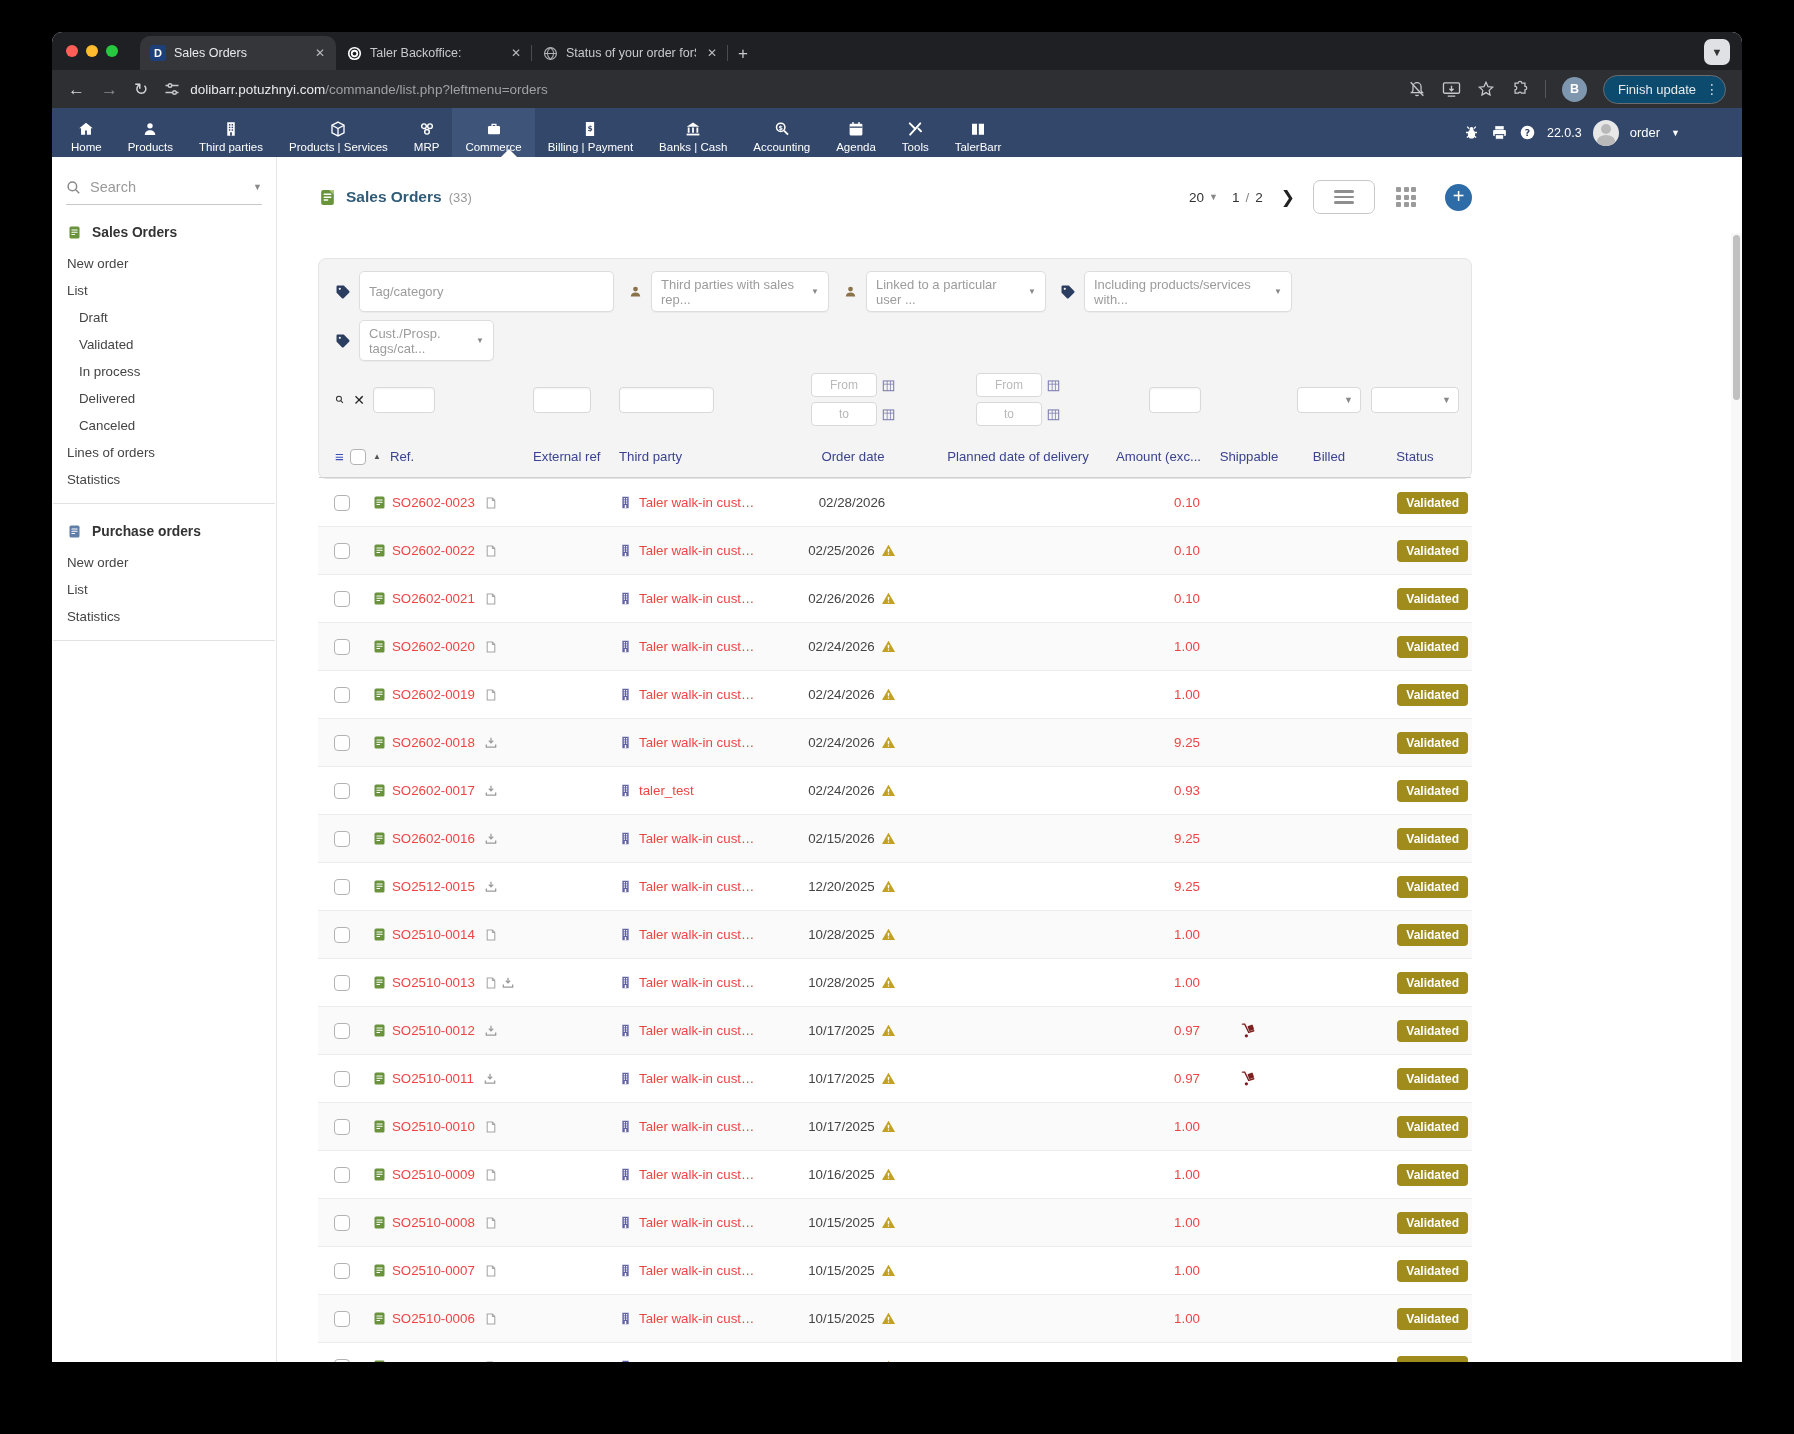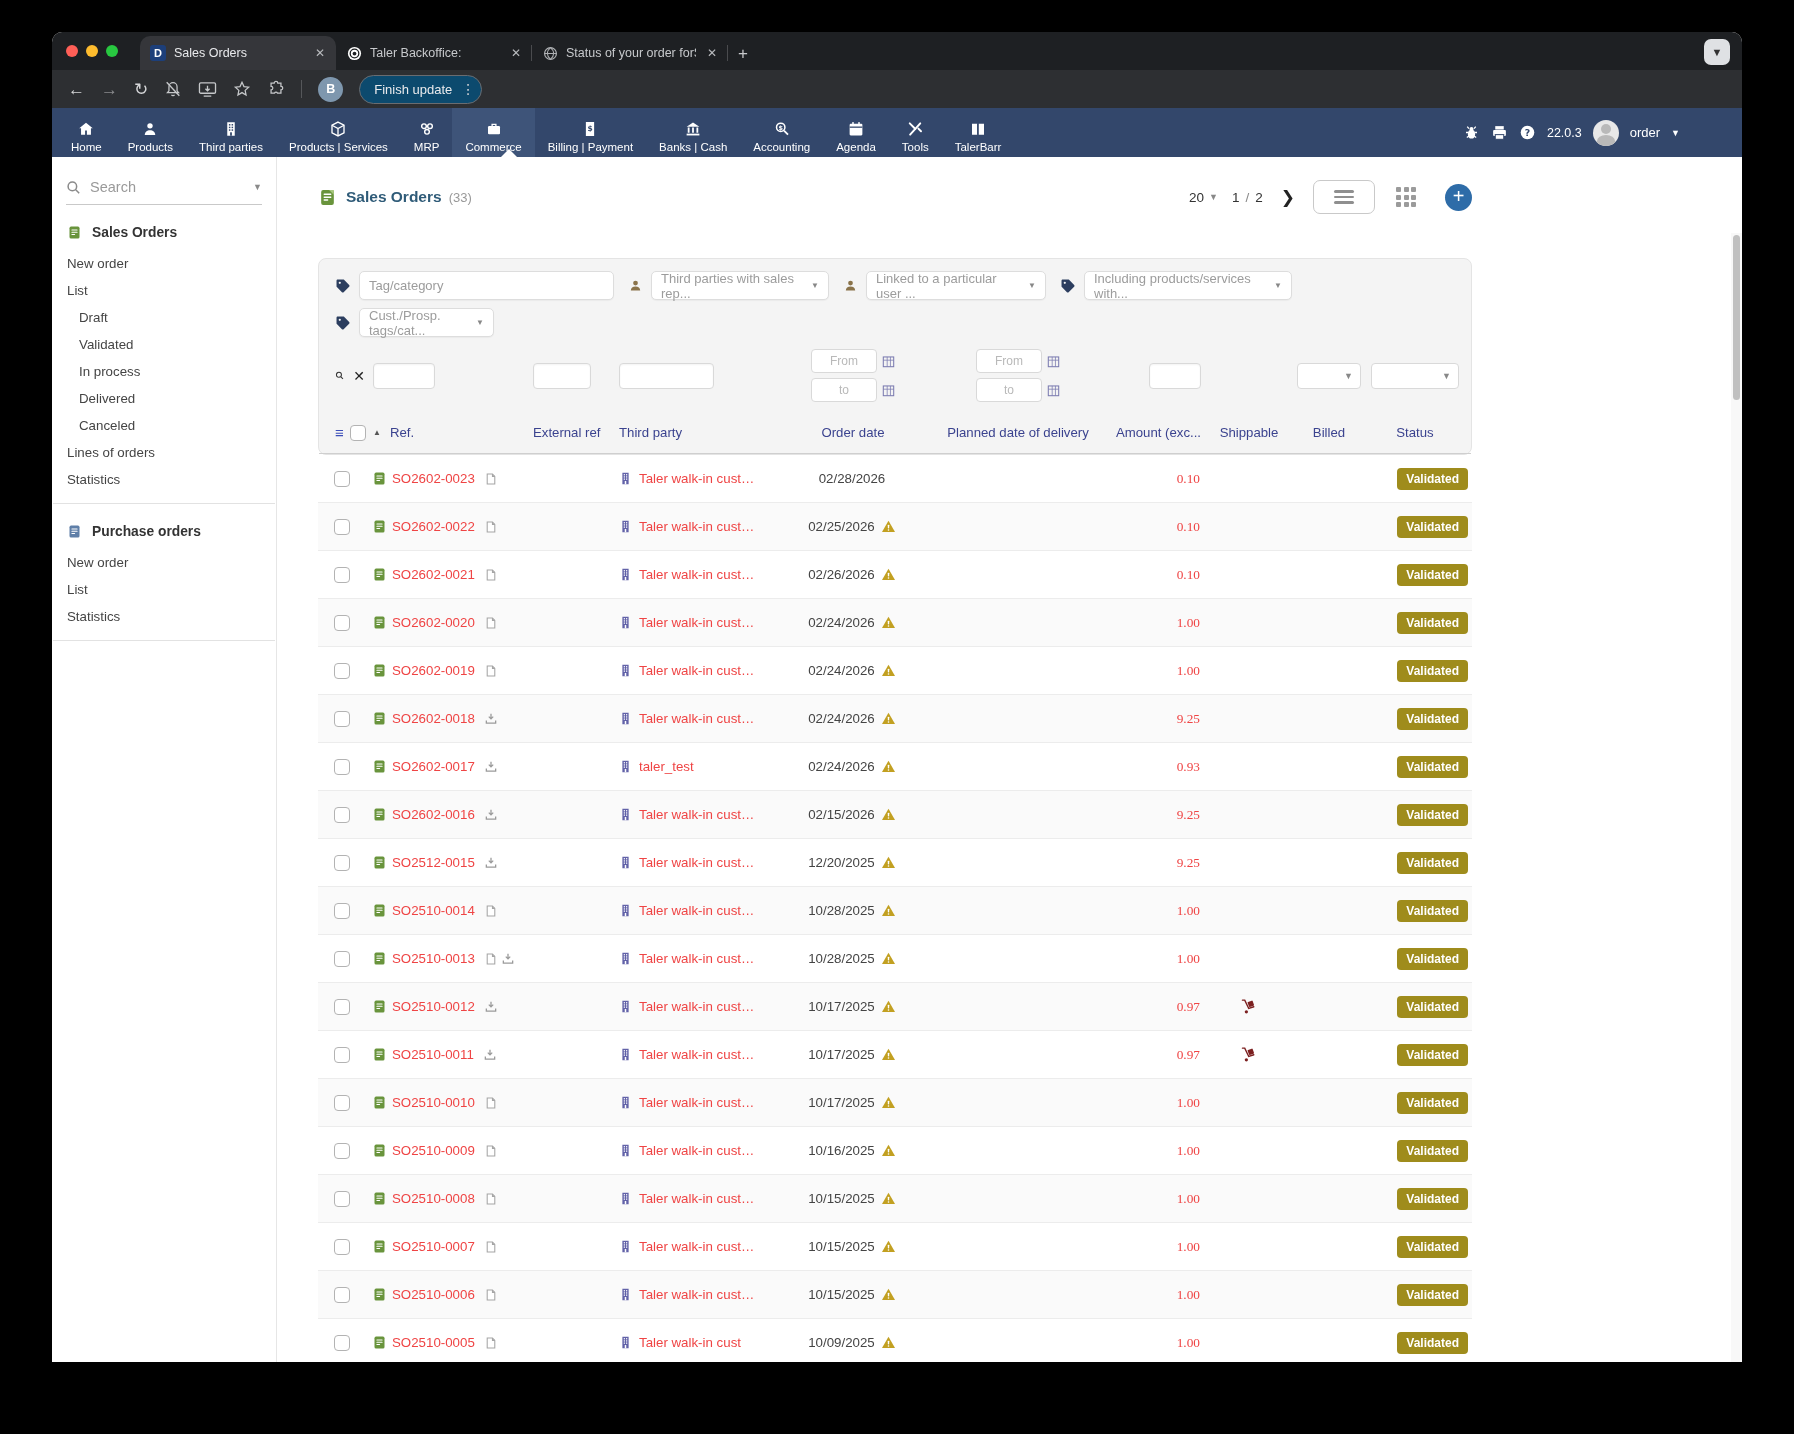--- a/index.html
+++ b/index.html
@@ -94,21 +94,21 @@
   .grid9 { display:grid; grid-template-columns:repeat(3,5px); gap:2.5px; }
   .grid9 div { width:5px; height:5px; background:#9b9b9b; border-radius:1px; }
   .plusbtn { width:27px; height:27px; border-radius:50%; background:#2e6ca8; color:#fff; font-size:20px; line-height:25px;
              text-align:center; margin-left:8px; }
 
   
   .grey-block { margin-top:41px; background:#f4f4f4; border:1px solid #e4e4e4; border-radius:8px; }
   .frow { display:flex; align-items:center; gap:14px; padding:8px 0 0 16px; }
   .frow:first-child { padding-top:12px; }
   .fitem { display:flex; align-items:center; gap:8px; }
-  .finput, .fselect { height:29px; background:#fff; border:1px solid #ddd; border-radius:5px; font-size:13px; color:#9c9c9c;
+  .finput, .fselect { height:41px; background:#fff; border:1px solid #ddd; border-radius:5px; font-size:13px; color:#9c9c9c;
                       display:flex; align-items:center; padding:0 9px; box-shadow:0 1px 1px rgba(0,0,0,.04); }
   input.finput { outline:none; }
   input.finput::placeholder { color:#9c9c9c; }
   .fselect { justify-content:space-between; gap:10px; }
   .fselect .caret-g { font-size:8px; }
 
   .srow, .hrow, .trow { display:flex; align-items:center; }
   .srow { padding:12px 0 10px 0; }
   .hrow { height:42px; border-bottom:1px solid #cfcfcf; font-size:13.2px; color:#3b438f; }
   .c { flex:0 0 auto; display:flex; align-items:center; }
@@ -133,21 +133,21 @@
           justify-content:flex-end; padding:0 7px; }
 
   .sort { font-size:8px; color:#555; margin-right:4px; }
   .listico { color:#3b4db8; font-size:15px; font-weight:bold; letter-spacing:-1px; }
   .cb { width:16px; height:16px; border:1.6px solid #b3b3b3; border-radius:4px; background:#fff; flex:0 0 16px; }
 
   
   .trow { height:48px; border-bottom:1px solid #ececec; font-size:13.3px; color:#444; background:#fff; }
   .trow.alt { background:#fafafa; }
   a.dlink { color:#ef4444; text-decoration:none; white-space:nowrap; }
-  .amount { color:#266d6d;font-family:Liberation Serif, serif; }
+  .amount { color:#266d6d; }
   .badge { background:#9f8c1c; color:#fff; font-size:12px; font-weight:bold; border-radius:4px; padding:4px 9px; margin-left:auto; }
   .rowicons { display:inline-flex; gap:3px; margin-left:4px; }
   .rowicons svg, .warn svg, .dolly svg { display:block; }
 
   .scrollbar { position:absolute; right:0; top:76px; bottom:0; width:11px; background:#f8f8f8; z-index:9; }
   .scrollbar .thumb { position:absolute; top:2px; left:2px; width:7px; height:165px; background:#c0c0c0; border-radius:4px; }
 </style>
 </head>
 <body>
 
@@ -188,20 +188,30 @@
       <span class="close">✕</span>
     </div>
     <div class="newtab">+</div>
     <div class="tabsearch">▼</div>
   </div>
 
   <div class="urlbar">
     <span class="navbtn">←</span>
     <span class="navbtn dim">→</span>
     <span class="navbtn">↻</span>
+    <div class="url">
+      <svg width="16" height="16" viewBox="0 0 16 16">
+          <g stroke="#c6c8ca" stroke-width="1.4" fill="none">
+            <path d="M1.5 4.5h13M1.5 11.5h13"></path>
+            <circle cx="6" cy="4.5" r="1.8" fill="#2d2f32"></circle>
+            <circle cx="10.5" cy="11.5" r="1.8" fill="#2d2f32"></circle>
+          </g>
+        </svg>
+      <span><span class="domain">dolibarr.potuzhnyi.com</span><span class="path">/commande/list.php?leftmenu=orders</span></span>
+    </div>
     <div class="chromeicons">
       <svg width="18" height="18" viewBox="0 0 20 20">
           <path d="M10 3a4.5 4.5 0 0 0-4.5 4.5V12l-1.7 2h12.4L14.5 12V7.5A4.5 4.5 0 0 0 10 3z" fill="none" stroke="#c6c8ca" stroke-width="1.4"></path>
           <path d="M8.4 16.3a1.7 1.7 0 0 0 3.2 0" stroke="#c6c8ca" stroke-width="1.4" fill="none"></path>
           <path d="M3 2.5 17 17.5" stroke="#c6c8ca" stroke-width="1.5"></path>
         </svg>
       <svg width="19" height="17" viewBox="0 0 20 18">
           <rect x="1.5" y="2" width="17" height="11" rx="1.4" fill="none" stroke="#c6c8ca" stroke-width="1.4"></rect>
           <path d="M6 16h8" stroke="#c6c8ca" stroke-width="1.4"></path>
           <path d="M10 5v5M7.8 8.2 10 10.4l2.2-2.2" stroke="#c6c8ca" stroke-width="1.4" fill="none"></path>

